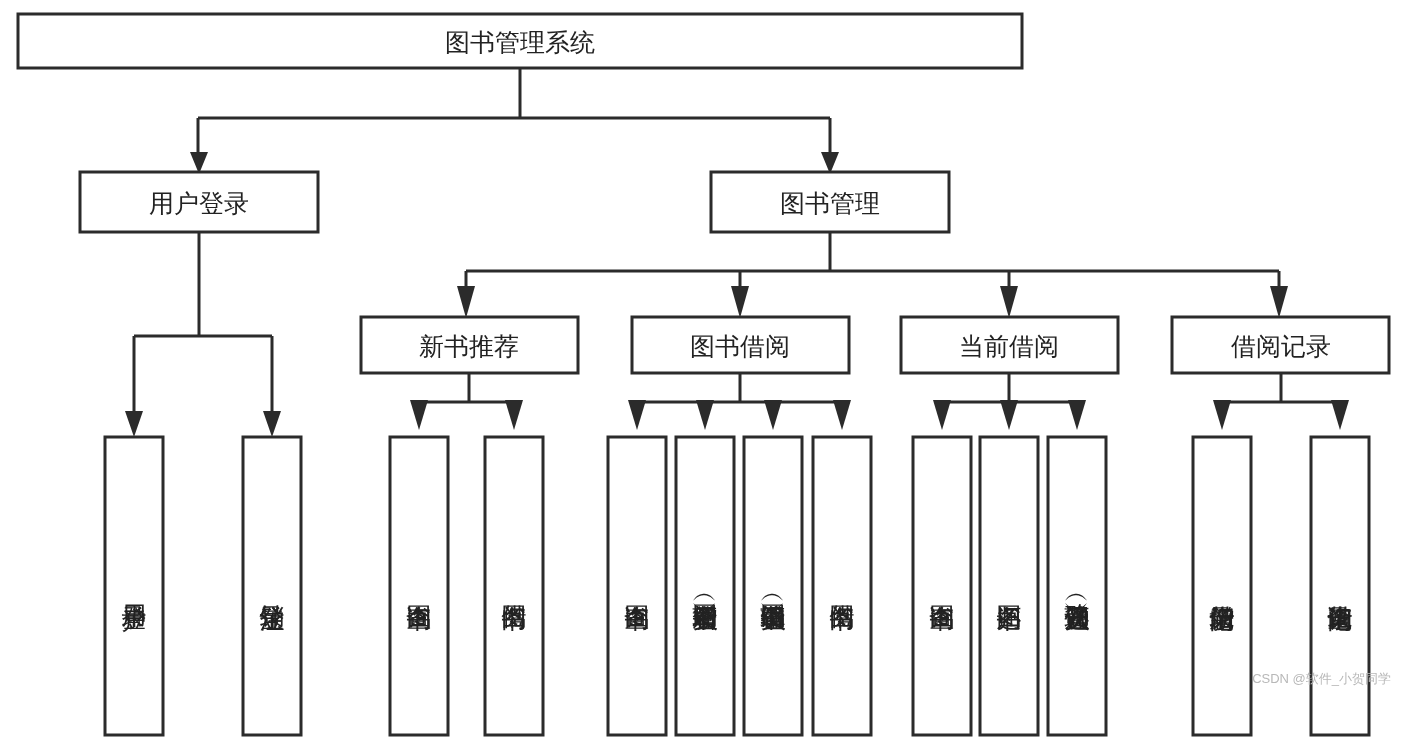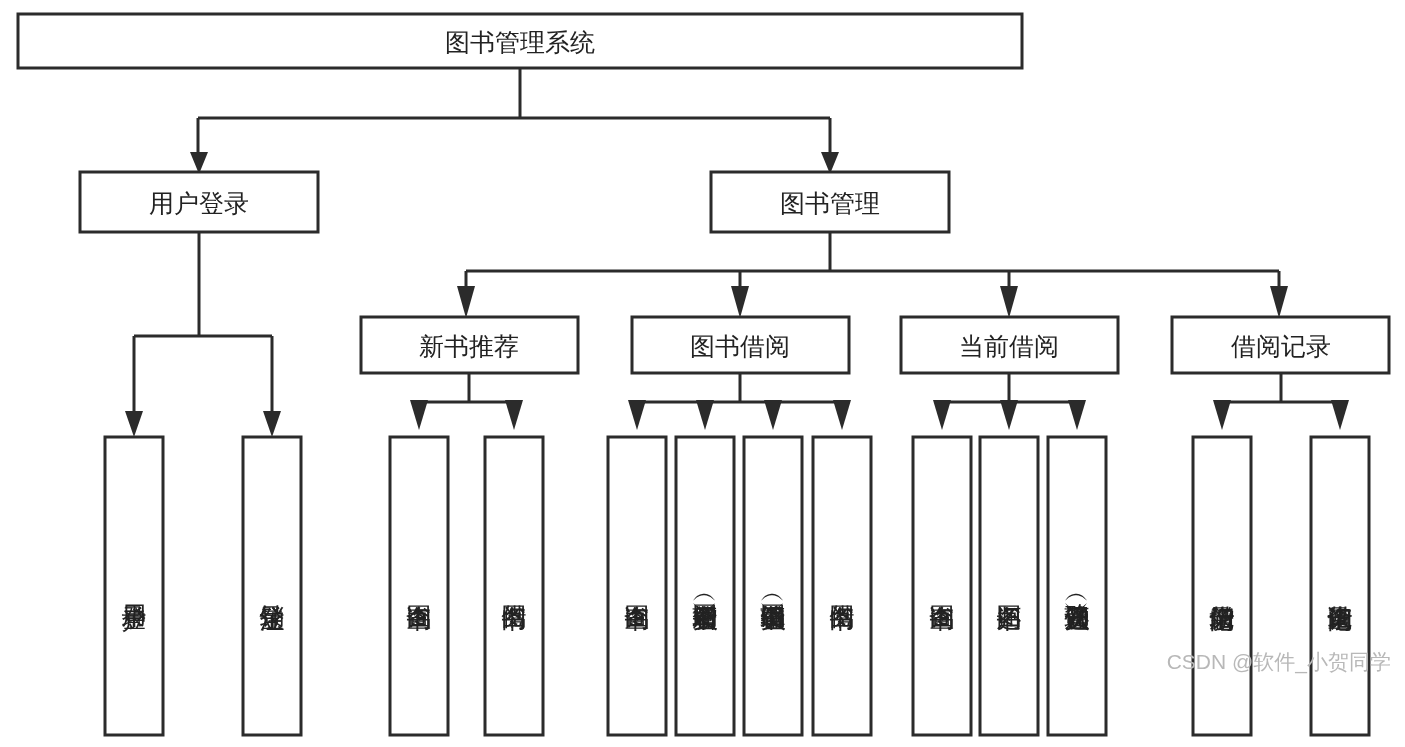--- a/index.html
+++ b/index.html
@@ -60,23 +60,23 @@
     color: #222222;
     writing-mode: vertical-rl;
     text-orientation: upright;
     letter-spacing: 0.5px;
     white-space: nowrap;
     pointer-events: none;
   }
   .watermark {
     position: absolute;
     right: 14px;
-    bottom: 12px;
-    font-family: "Liberation Sans", "DejaVu Sans", sans-serif;
-    font-size: 21px;
+    bottom: 0;
+    font-family: "Liberation Sans", "DejaVu Sans", sans-serif;
+    font-size: 13px;
     color: #b8b8b8;
     white-space: nowrap;
     user-select: none;
   }
 </style>
 </head>
 <body>
 
 <div id="diagram-root">
 

